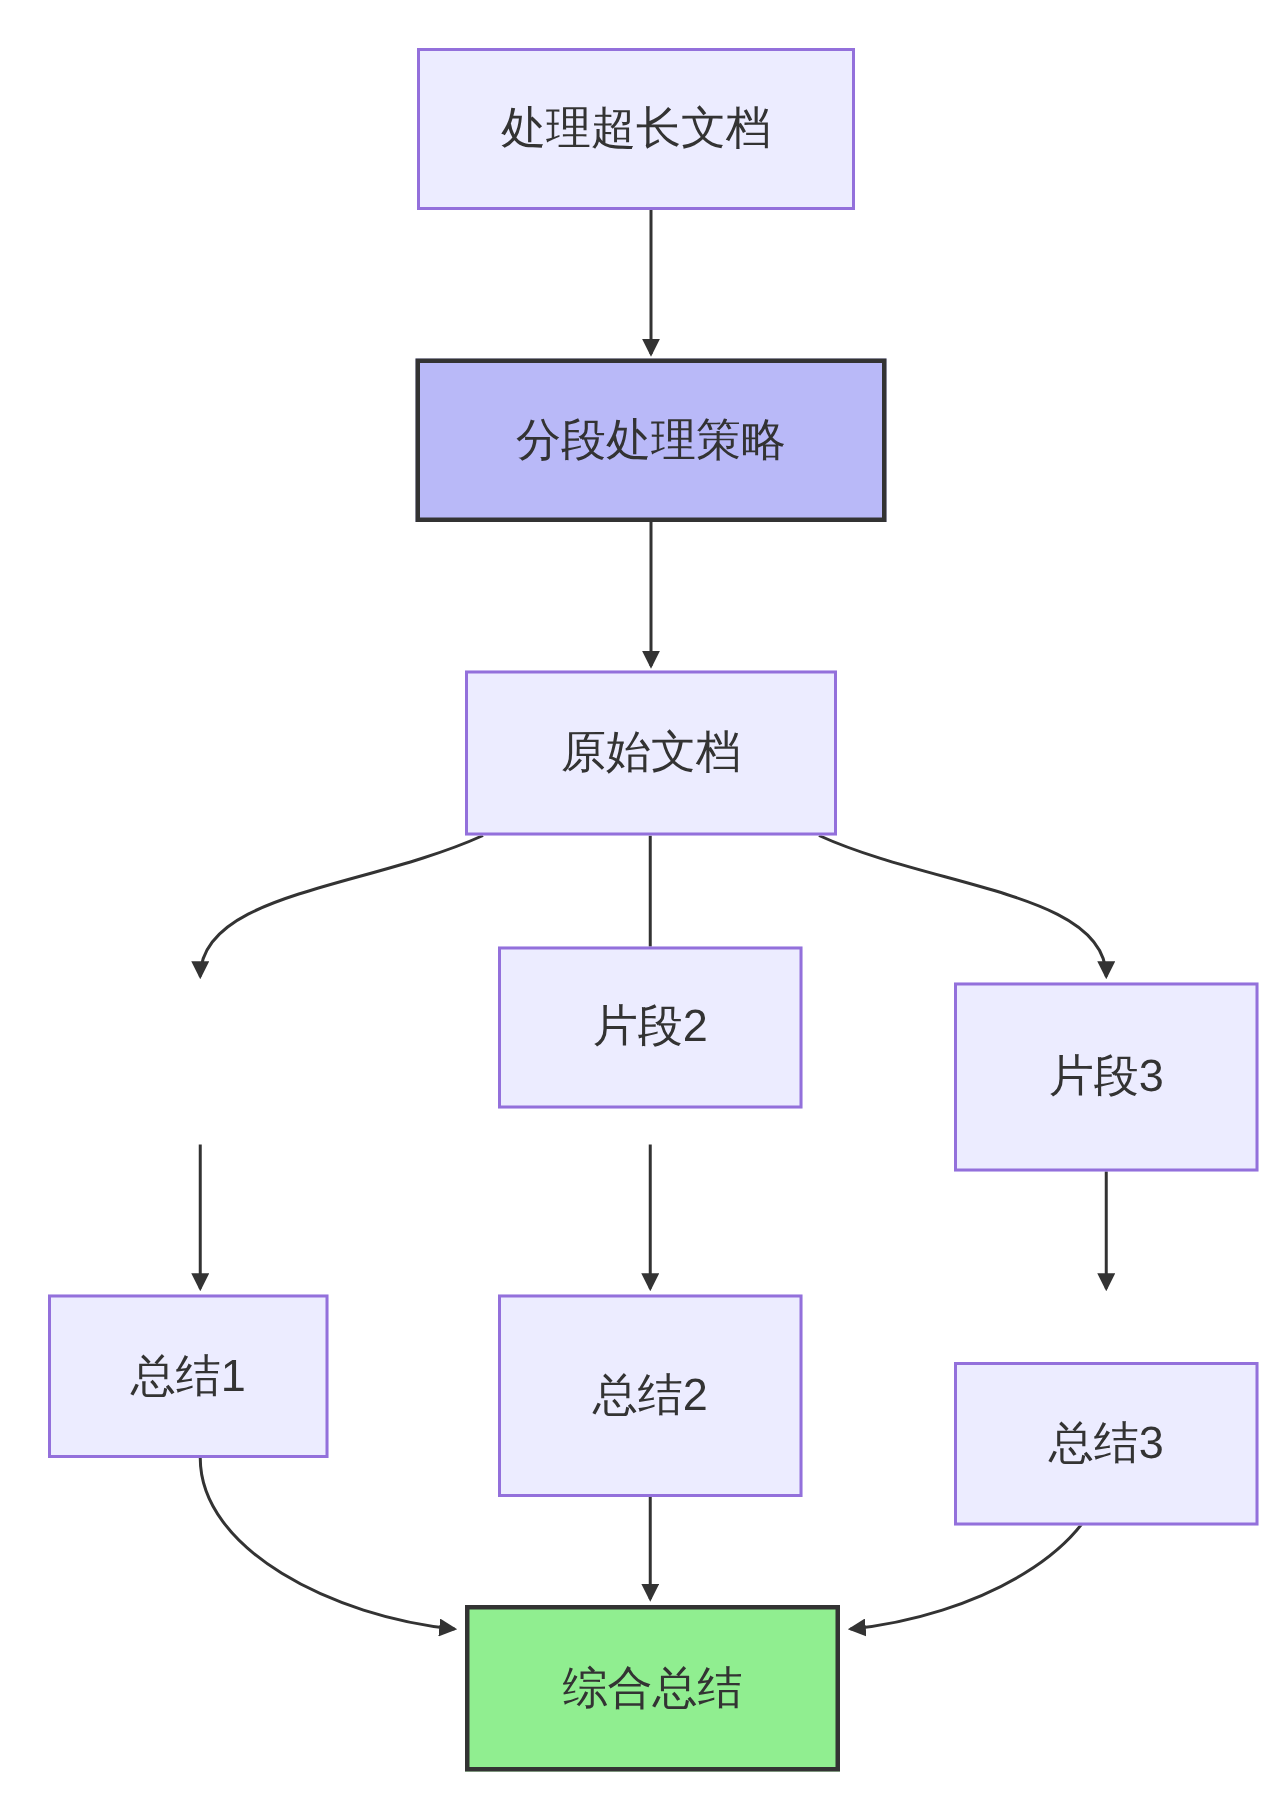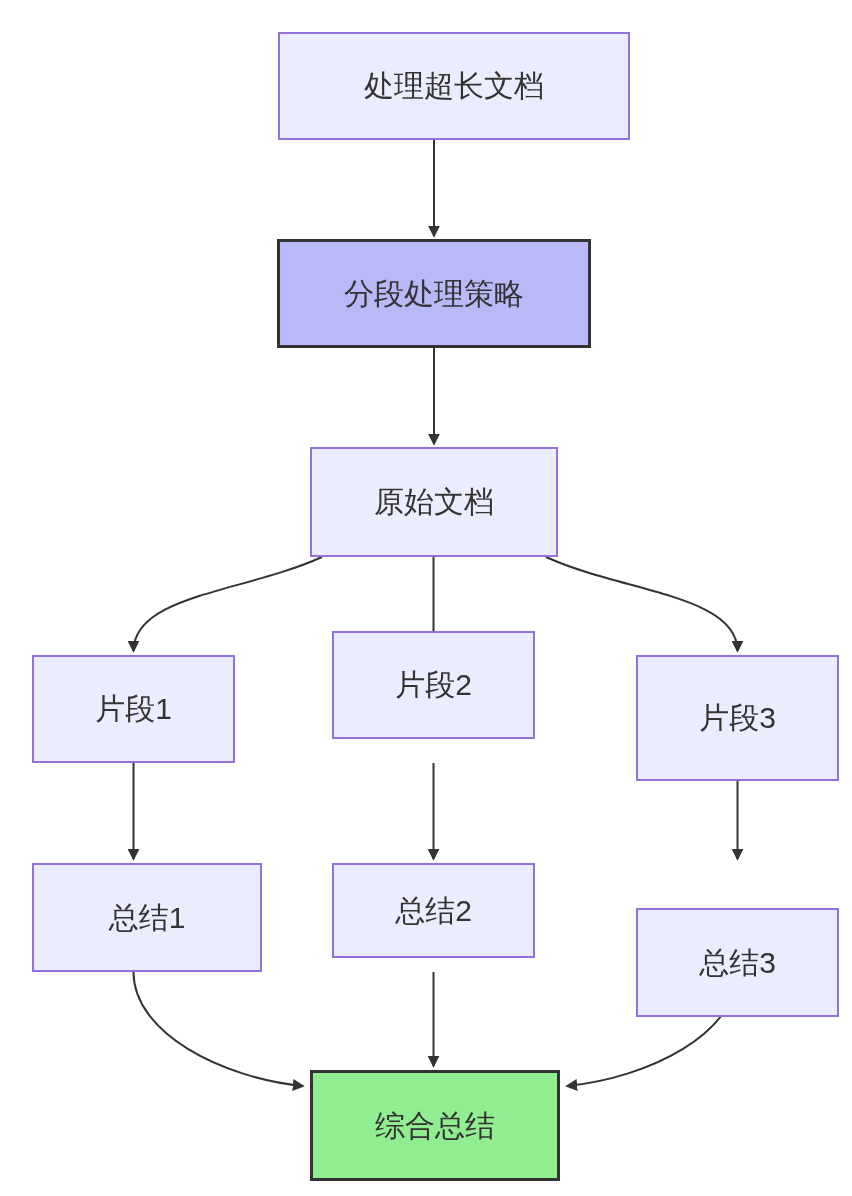--- a/index.html
+++ b/index.html
@@ -47,28 +47,28 @@
   }
   .node.highlight {
     background: var(--highlight-fill, #b9b9f8);
     border: 3px solid var(--highlight-border, #333333);
   }
   .node.success {
     background: var(--success-fill, #90EE90);
     border: 3px solid var(--success-border, #333333);
   }
   
-  .n-root      { left: 278px; top: 32px;   width: 352px; height: 108px; }
+  .n-root      { left: 278px; top: 32px;   width: 292px; height: 108px; }
   .n-strategy  { left: 277px; top: 239px;  width: 314px; height: 109px; }
   .n-source    { left: 310px; top: 447px;  width: 248px; height: 110px; }
   .n-frag1     { left: 32px;  top: 655px;  width: 203px; height: 108px; }
   .n-frag2     { left: 332px; top: 631px;  width: 203px; height: 108px; }
   .n-frag3     { left: 636px; top: 655px;  width: 203px; height: 126px; }
-  .n-sum1      { left: 32px;  top: 863px;  width: 230px; height: 109px; text-align: center; }
-  .n-sum2      { left: 332px; top: 863px;  width: 203px; height: 95px; }
+  .n-sum1      { left: 32px;  top: 863px;  width: 187px; height: 109px; text-align: center; }
+  .n-sum2      { left: 332px; top: 863px;  width: 203px; height: 135px; }
   .n-sum3      { left: 636px; top: 908px;  width: 203px; height: 109px; }
   .n-final     { left: 310px; top: 1070px; width: 250px; height: 111px; }
 </style>
 </head>
 <body>
 
 <div class="canvas">
 
   <svg class="edges" viewBox="0 0 852 1196" xmlns="http://www.w3.org/2000/svg">
     <defs>
@@ -88,21 +88,20 @@
     <path d="M433.5,972 L433.5,1066" marker-end="url(#arrowhead)"></path>
     <path d="M737.5,972 C737.5,1033 649,1078 567,1086" marker-end="url(#arrowhead)"></path>
   </svg>
 
   <div class="node n-root">处理超长文档</div>
 
   <div class="node n-source">原始文档</div>
 
   <div class="node highlight n-strategy">分段处理策略</div>
 
-  <div class="node n-frag1">片段1</div>
 
   <div class="node n-frag2">片段2</div>
 
   <div class="node n-frag3">片段3</div>
 
   <div class="node n-sum1">总结1</div>
 
   <div class="node n-sum2">总结2</div>
 
   <div class="node n-sum3">总结3</div>

